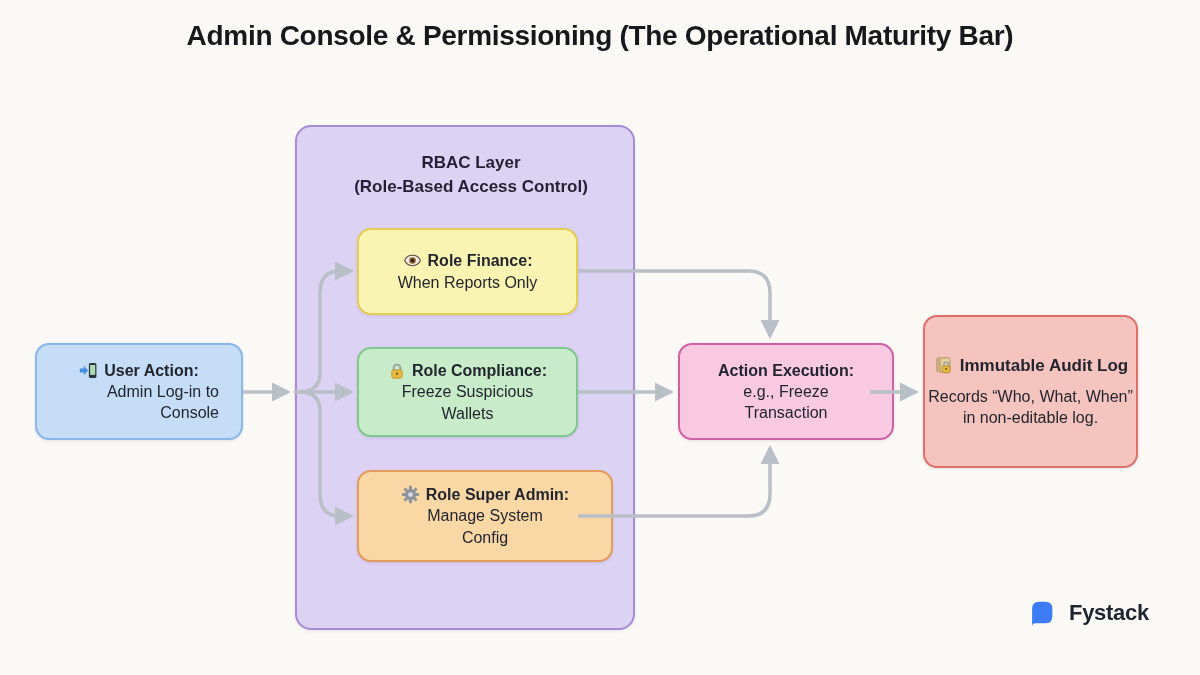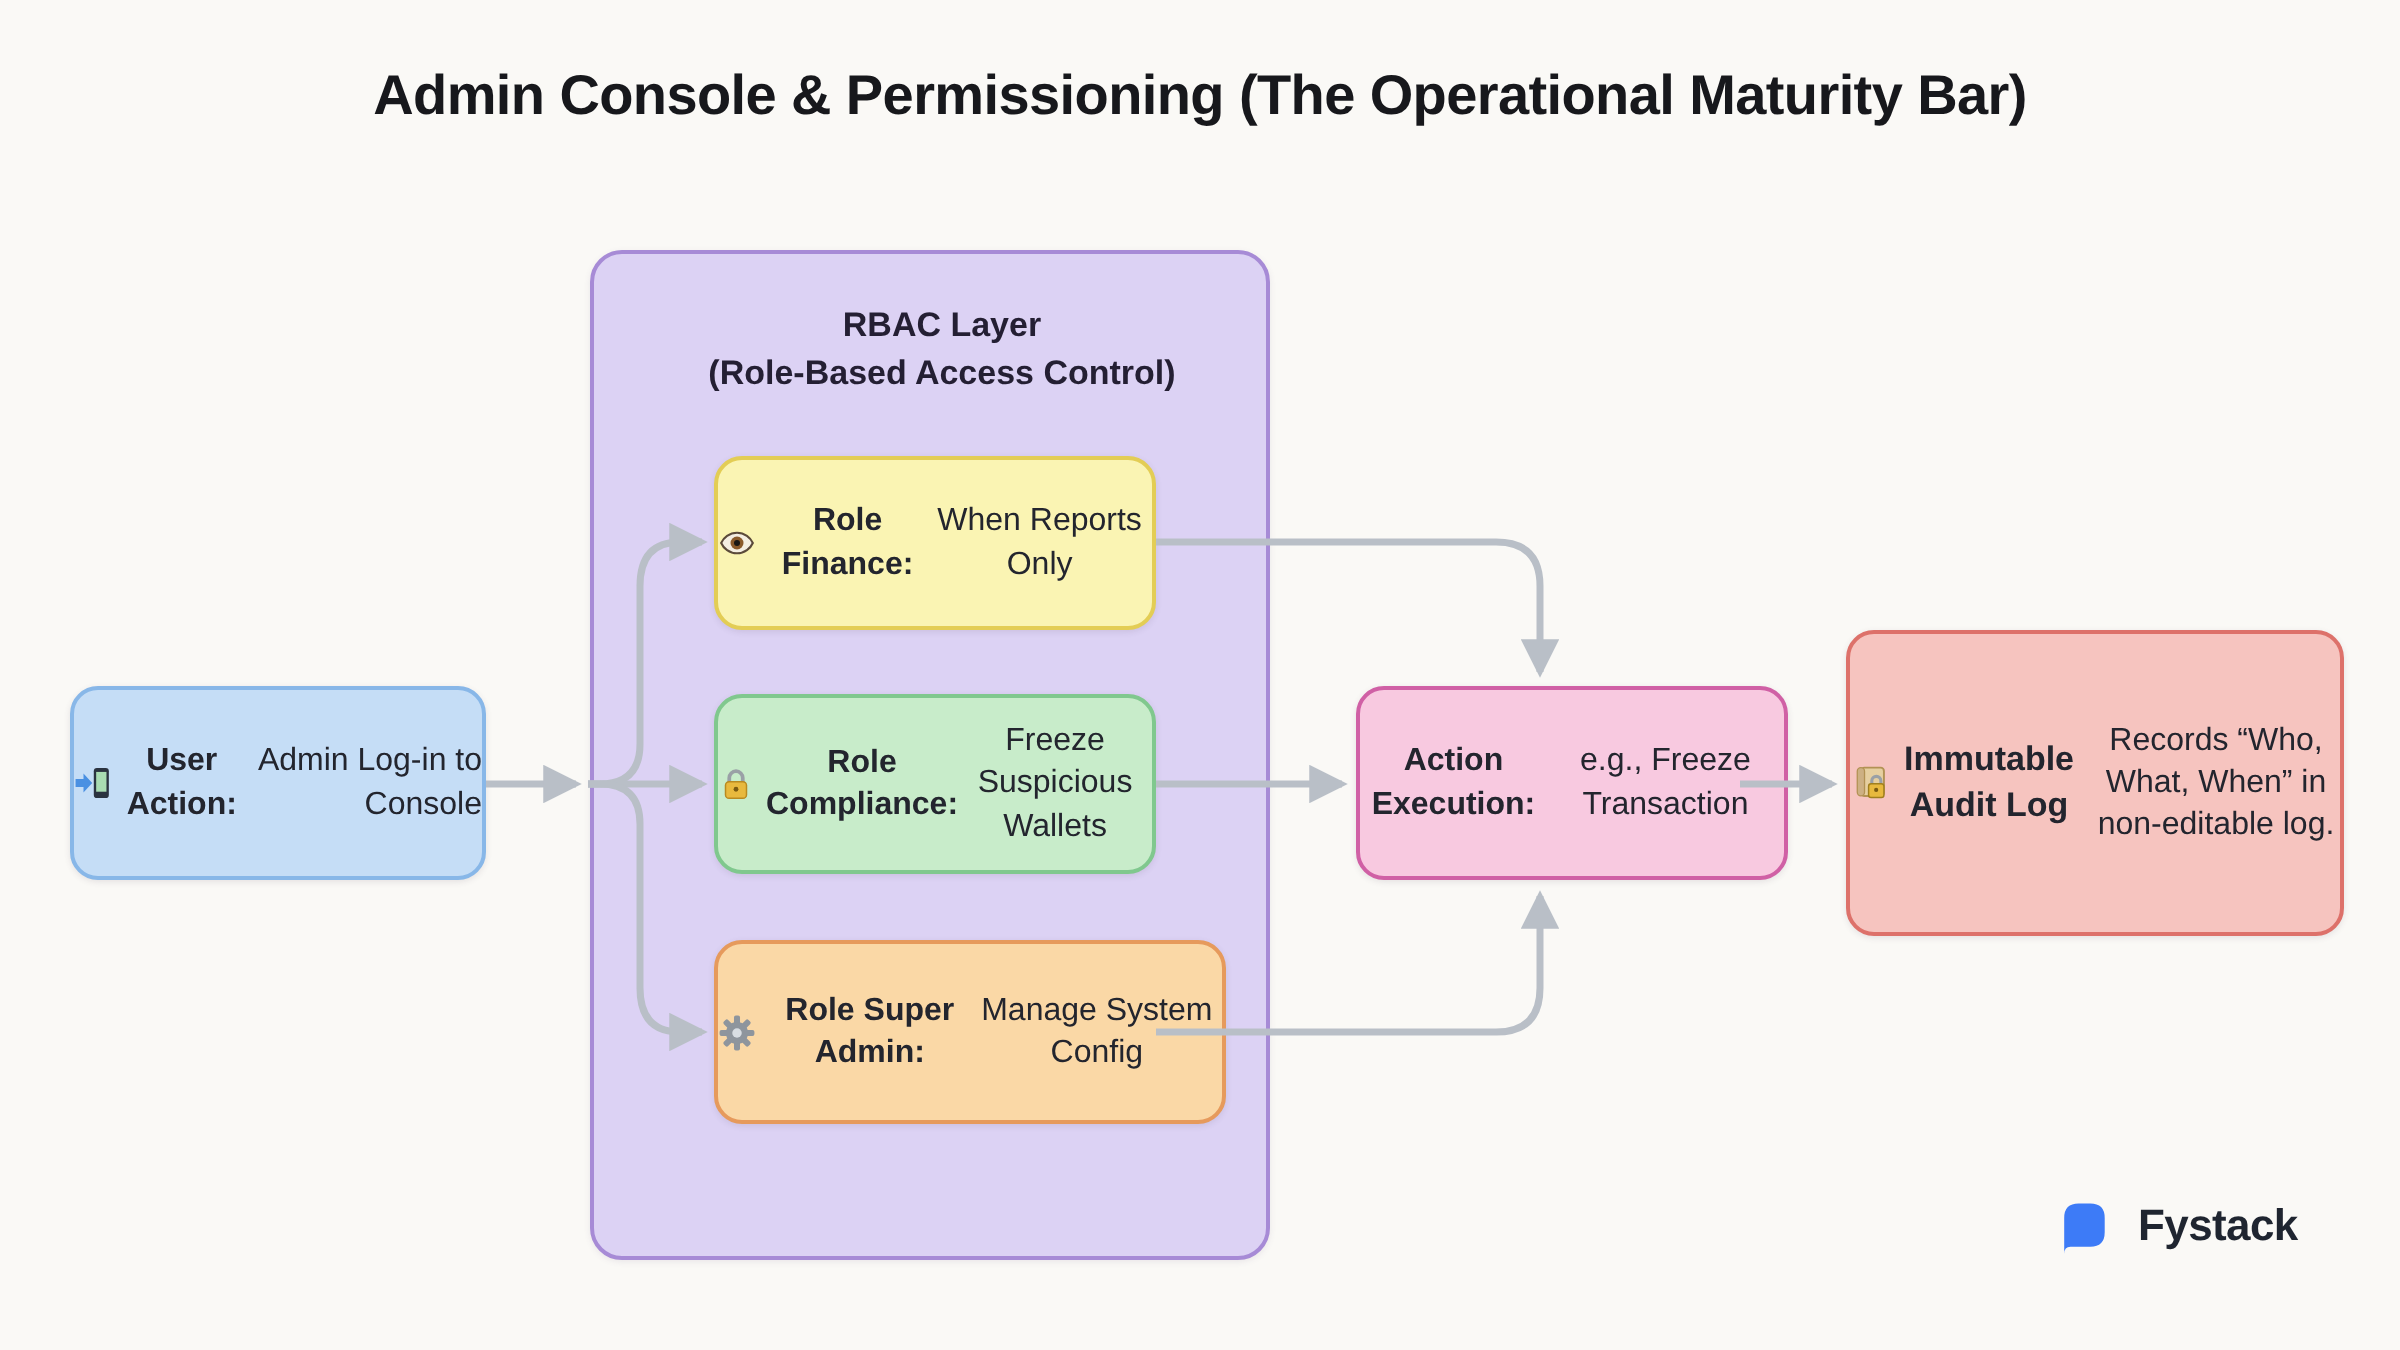--- a/index.html
+++ b/index.html
@@ -1,49 +1,49 @@
 <!DOCTYPE html>
 <html style="--bg: #faf9f6; --title-color: #17181c; --text: #23252e; --arrow: #b9bfc7; --brand: #3d7bf7;"><head>
 <meta charset="utf-8">
 <style>
   html,body{margin:0;padding:0;background:#fff;}
   #canvas{
     position:relative;width:1200px;height:675px;overflow:hidden;
     background:var(--bg);font-family:"Liberation Sans",sans-serif;color:var(--text);
   }
   .page-title{
-    position:absolute;top:32px;left:0;width:100%;text-align:center;
+    position:absolute;top:20px;left:0;width:100%;text-align:center;
     font-size:28px;font-weight:700;color:var(--title-color);letter-spacing:-0.3px;
   }
   .container-box{
     position:absolute;left:295px;top:125px;width:340px;height:505px;
     border:2.5px solid;border-radius:16px;box-sizing:border-box;
     box-shadow:0 1px 3px rgba(90,70,120,.10);
   }
   .container-header{
     margin-top:24px;text-align:center;font-weight:700;font-size:17px;line-height:1.4;color:#241f33;padding-left:12px;
   }
   .node{
     position:absolute;border:2.5px solid;border-radius:14px;box-sizing:border-box;
-    display:flex;flex-direction:row;align-items:center;justify-content:center;
+    display:flex;flex-direction:column;align-items:center;justify-content:center;
     text-align:center;font-size:16px;line-height:1.32;
     box-shadow:0 1px 3px rgba(70,60,80,.12);
   }
   .node-title{font-weight:700;display:flex;align-items:center;justify-content:center;gap:6px;}
   .node-body{font-weight:400;}
   #user-action{left:35px;top:343px;width:208px;height:97px;}
   #user-action .node-body{max-width:160px;text-align:right;}
   #role-finance{left:357px;top:228px;width:221px;height:87px;}
   #role-compliance{left:357px;top:347px;width:221px;height:90px;}
   #role-compliance .node-body{max-width:170px;}
   #role-super-admin{left:357px;top:470px;width:256px;height:92px;}
   #role-super-admin .node-body{max-width:140px;}
   #action-execution{left:678px;top:343px;width:216px;height:97px;}
   #action-execution .node-body{max-width:130px;}
-  #audit-log{left:923px;top:315px;width:249px;height:153px;gap:9px;}
+  #audit-log{left:923px;top:315px;width:215px;height:153px;gap:9px;}
   #audit-log .node-title{font-size:17px;}
   #audit-log .node-body{max-width:218px;}
   .connectors{position:absolute;left:0;top:0;pointer-events:none;}
   .connectors path{stroke:var(--arrow);stroke-width:3.5;fill:none;}
   .logo{position:absolute;left:1024px;top:595px;display:flex;align-items:center;gap:9px;}
   .logo-text{font-size:22px;font-weight:700;color:#1f2530;letter-spacing:-0.3px;}
   .icon{display:inline-flex;align-items:center;}
 </style>
 </head>
 <body>

